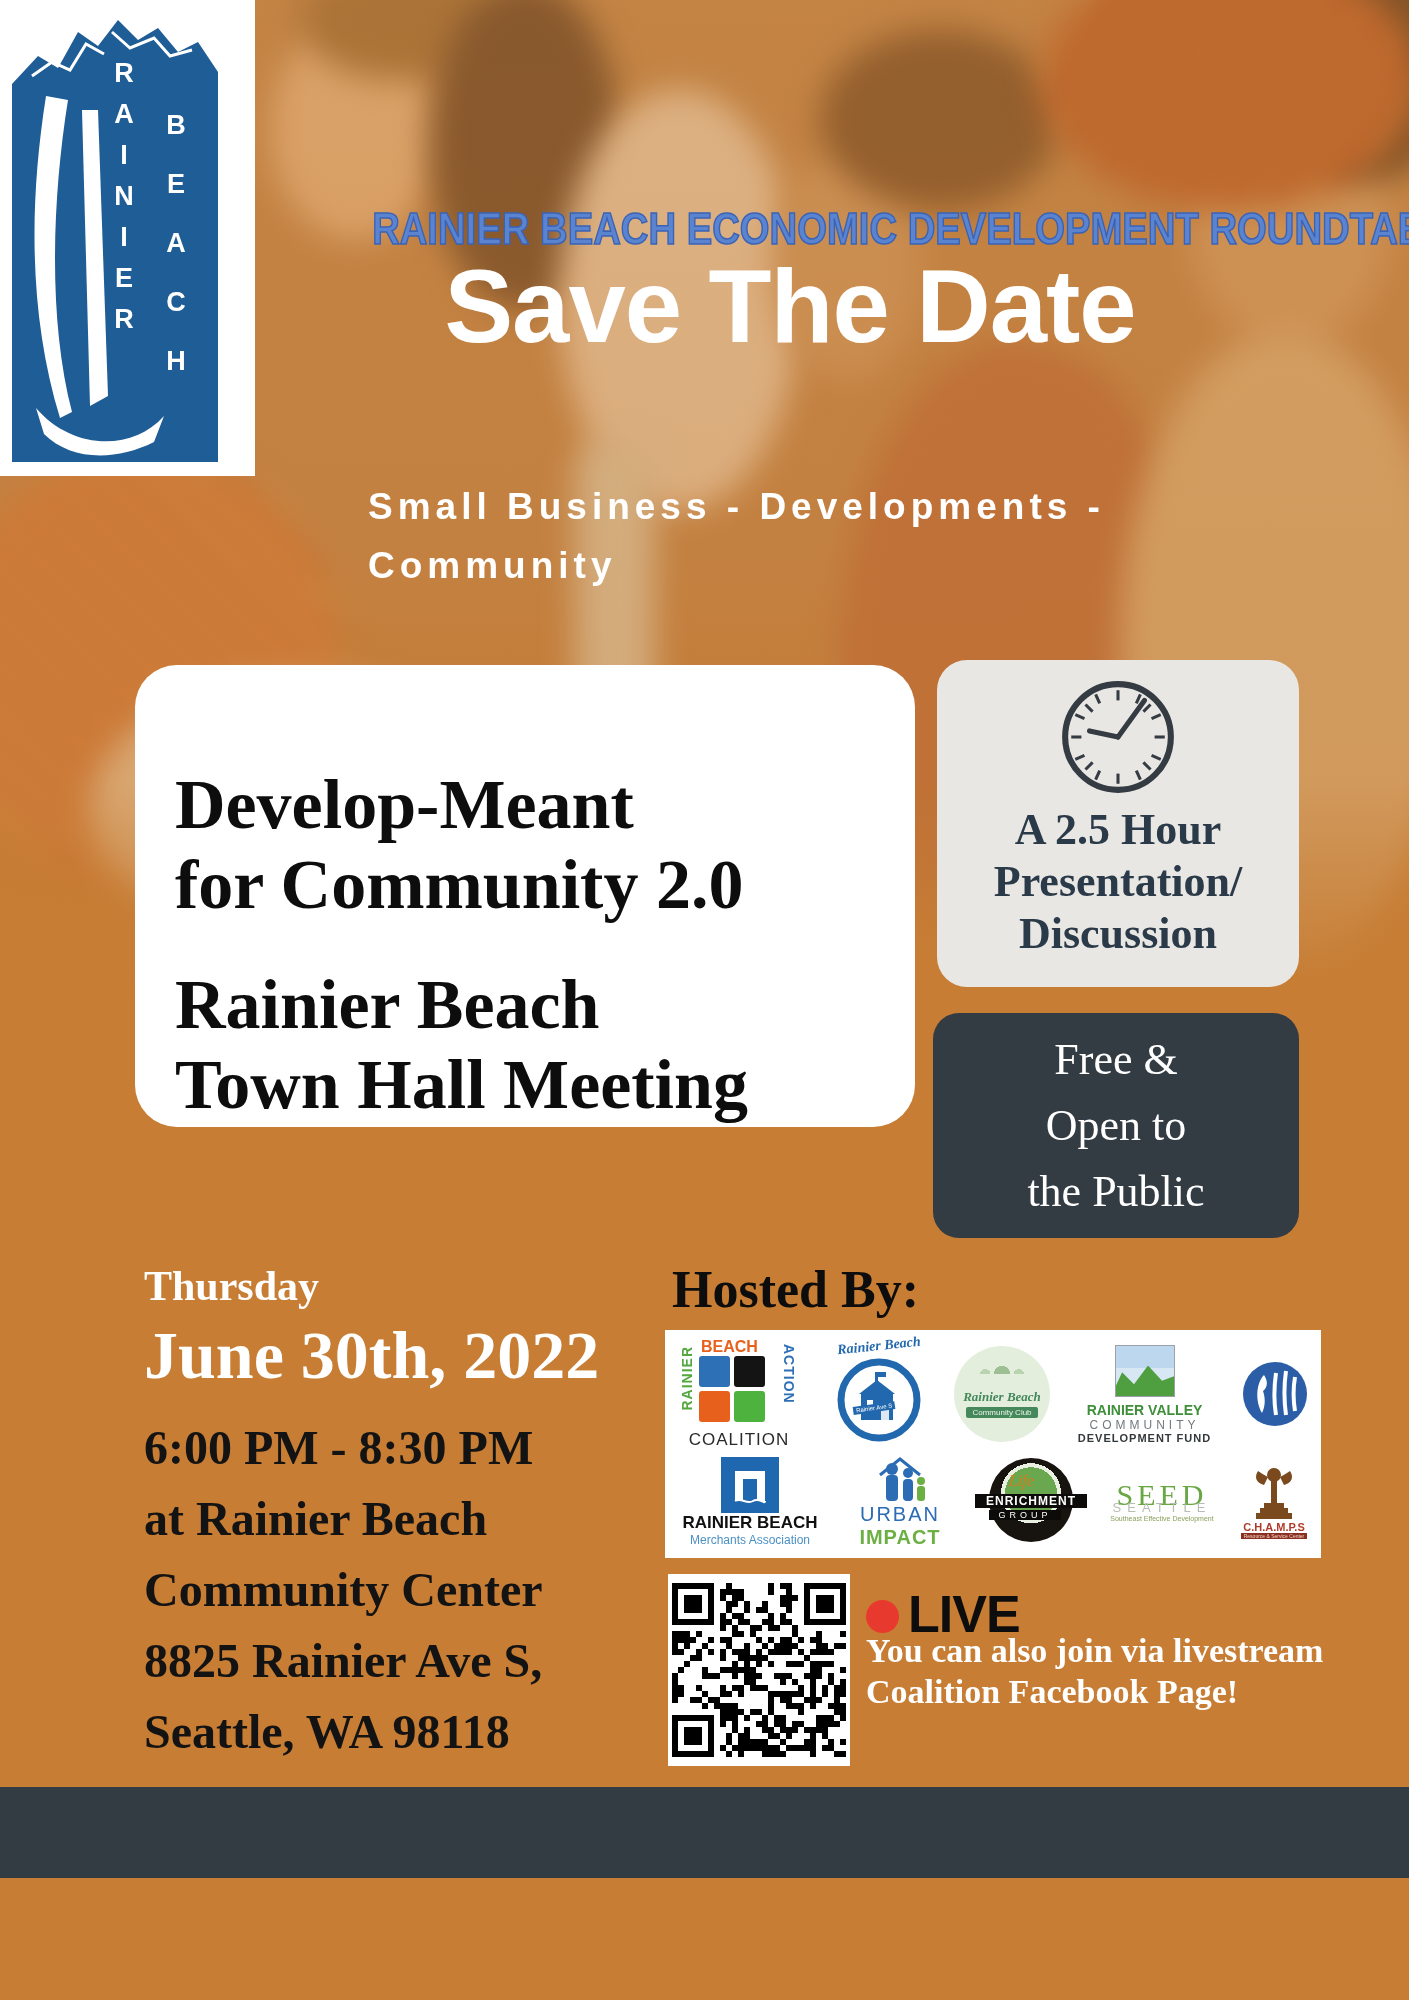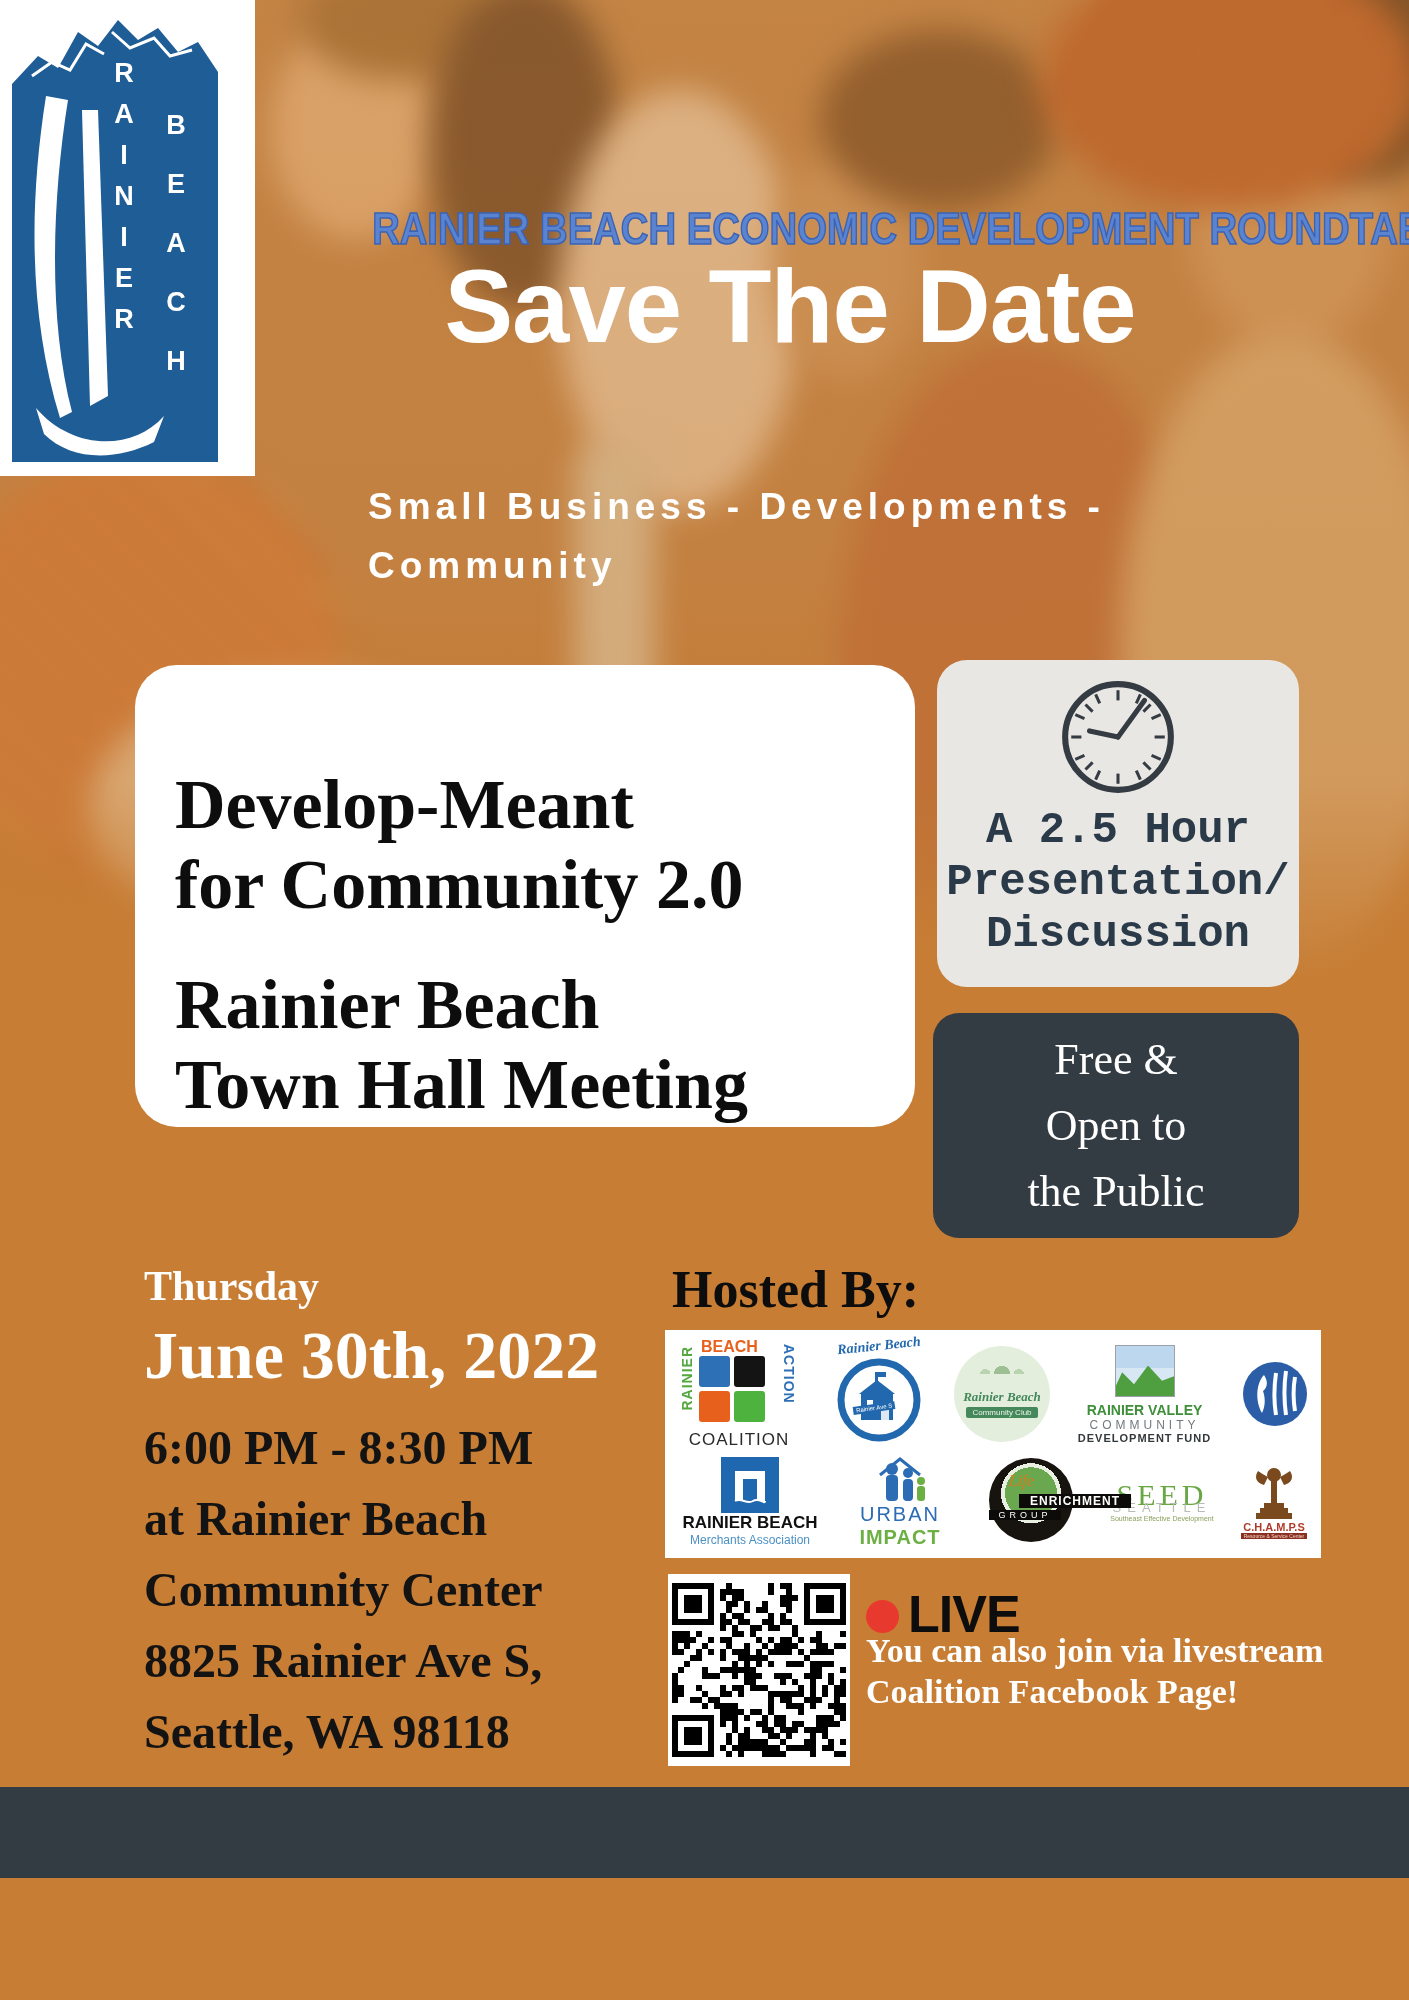--- a/index.html
+++ b/index.html
@@ -44,21 +44,21 @@
     font-size:37px;line-height:59px;letter-spacing:5px;}
   
   .main-card{position:absolute;left:135px;top:665px;width:780px;height:462px;background:#fff;border-radius:42px;}
   .card-title,.card-sub{position:absolute;left:40px;font-family:"Liberation Serif",serif;
     font-weight:700;font-size:70px;line-height:80px;color:#0d0d0d;white-space:nowrap;}
   .card-title{top:100px;}
   .card-sub{top:300px;}
   
   .duration-card{position:absolute;left:937px;top:660px;width:362px;height:327px;background:#e9e7e3;border-radius:30px;text-align:center;}
   .clock{margin-top:16px;}
-  .duration-text{margin-top:2px;font-family:Liberation Mono, monospace;font-weight:700;
+  .duration-text{margin-top:2px;font-family:Liberation Serif, serif;font-weight:700;
     font-size:44px;line-height:52px;color:#2b3a48;}
   
   .free-card{position:absolute;left:933px;top:1013px;width:366px;height:225px;background:#333b43;border-radius:26px;
     text-align:center;color:#fff;font-family:"Liberation Serif",serif;font-size:44px;line-height:66px;padding-top:14px;box-sizing:border-box;}
   
   .day{position:absolute;left:144px;top:1262px;color:#fff;font-family:"Liberation Serif",serif;font-weight:700;font-size:42px;}
   .date{position:absolute;left:144px;top:1316px;color:#fff;font-family:"Liberation Serif",serif;font-weight:700;font-size:68px;}
   .details{position:absolute;left:144px;top:1412px;color:#131313;font-family:"Liberation Serif",serif;
     font-weight:700;font-size:48px;line-height:71px;white-space:nowrap;}
   
@@ -107,21 +107,21 @@
   .merch-l1{color:#111;font-weight:bold;font-size:17px;letter-spacing:0;}
   .merch-l2{color:#4a90c4;font-size:12px;}
   
   .urban{width:120px;}
   .urban-l1{color:#2b6cb5;font-size:20px;letter-spacing:2px;}
   .urban-l2{color:#6cb043;font-weight:bold;font-size:20px;letter-spacing:1px;}
   
   .life{width:112px;position:relative;height:96px;justify-content:flex-start;}
   .life-oval{width:84px;height:84px;border-radius:50%;background:radial-gradient(circle at 50% 42%,#6aa84f 0 26px,#e9f0e2 26px 30px,#17130f 30px);position:absolute;top:4px;left:14px;}
   .life-script{position:absolute;top:18px;left:34px;color:#d97a1e;font-family:"Liberation Serif",serif;font-style:italic;font-weight:400;font-size:16px;z-index:2;}
-  .life-band1{position:absolute;top:40px;left:0;width:112px;background:#0d0b09;color:#fff;font-weight:bold;font-size:12px;letter-spacing:1px;z-index:2;margin-left:44px;}
+  .life-band1{position:absolute;top:40px;left:0;width:112px;background:#0d0b09;color:#fff;font-weight:bold;font-size:12px;letter-spacing:1px;z-index:2;}
   .life-band2{position:absolute;top:56px;left:14px;width:72px;background:#0d0b09;color:#fff;font-size:9px;letter-spacing:4px;z-index:2;}
   
   .seed{width:120px;}
   .seed-l1{color:#69a744;font-family:"Liberation Serif",serif;font-size:30px;letter-spacing:4px;line-height:26px;}
   .seed-l2{color:#b7bcb4;font-size:13px;letter-spacing:6px;margin-top:-8px;}
   .seed-l3{color:#8aa05a;font-size:7px;}
   
   .champs{width:74px;justify-content:space-between;}
   .champs-l1{color:#b03a2a;font-weight:bold;font-size:11px;margin-top:2px;}
   .champs-l2{background:#8a2f22;color:#f3d9c2;font-size:5px;padding:0 3px;}

